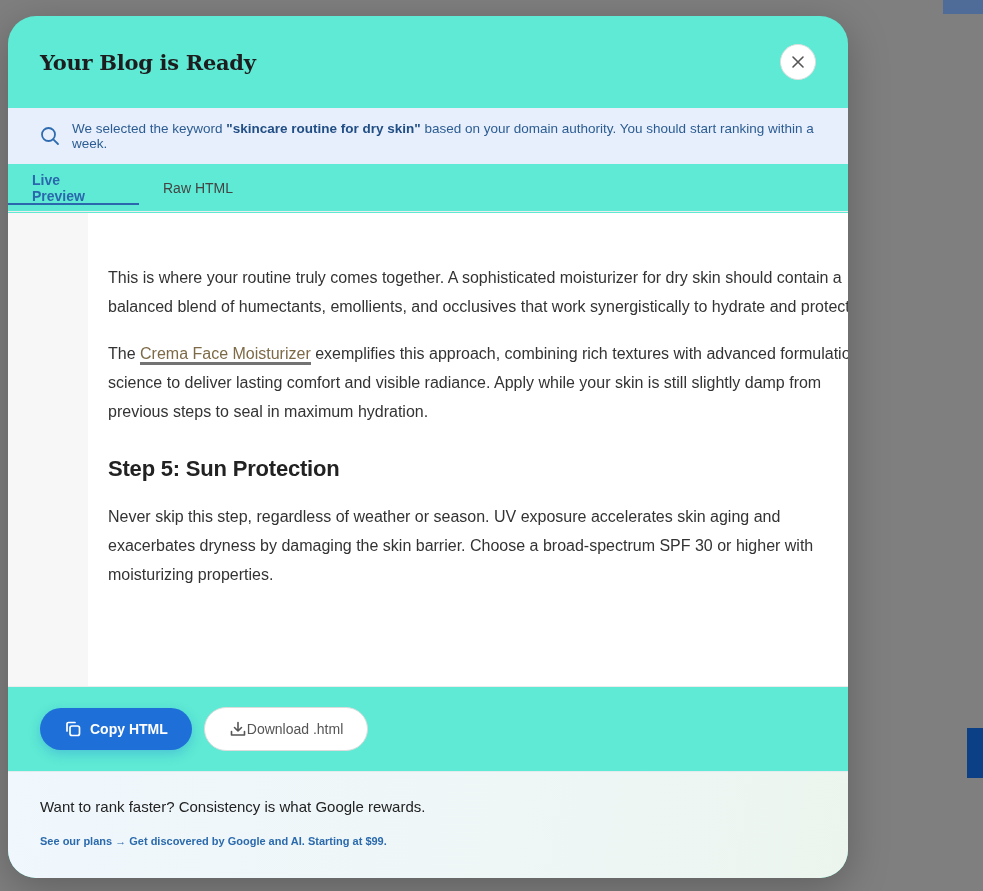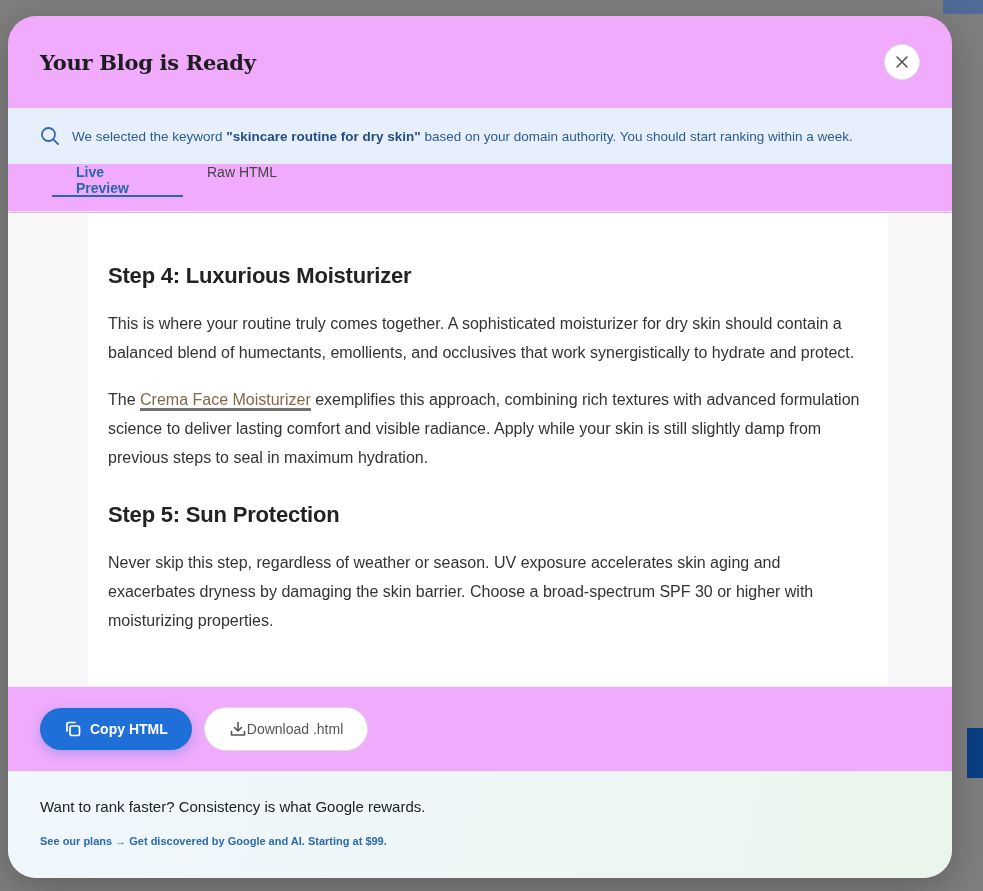--- a/index.html
+++ b/index.html
@@ -11,22 +11,22 @@
   }
   .backdrop-accent-top {
     position: absolute; right: 0; top: 0; width: 40px; height: 14px;
     background: #2f5fa8; opacity: .6;
   }
   .backdrop-accent-right {
     position: absolute; right: 0; top: 728px; width: 16px; height: 50px;
     background: #0b3f86;
   }
   .modal {
-    position: absolute; left: 8px; top: 16px; width: 944px; height: 862px;
-    background: #f0abfc; border-radius: 28px; overflow: hidden;
+    position: absolute; left: 8px; top: 16px; width: 840px; height: 862px;
+    background: #5eead4; border-radius: 28px; overflow: hidden;
     box-shadow: 0 10px 40px rgba(0,0,0,.25);
   }
   .modal-header {
     height: 92px; display: flex; align-items: center; justify-content: space-between;
     padding: 0 32px 0 32px;
   }
   .modal-title {
     font-family: "DejaVu Serif", serif; font-size: 21px; font-weight: bold;
     color: #1d1d1f; letter-spacing: -0.3px;
   }
@@ -35,21 +35,21 @@
     background: #fff; display: flex; align-items: center; justify-content: center;
     cursor: pointer;
   }
   .info-banner {
     height: 56px; background: #e6effb; display: flex; align-items: center;
     padding-left: 32px; font-size: 13.5px; color: #2c5c93;
   }
   .info-banner .search-icon { margin-right: 12px; display: flex; }
   .info-banner b { color: #224e86; }
   .tabs {
-    height: 48px; display: flex; align-items: flex-start; border-bottom: 1px solid #ececec; padding-left: 44px;
+    height: 48px; display: flex; align-items: center; border-bottom: 1px solid #ececec;
   }
   .tab {
     padding: 0 24px; display: flex; align-items: center; font-size: 14px;
     color: #555; cursor: pointer; position: relative; font-weight: bold;
   }
   .tab.active { color: #2a67ad; }
   .tab.active::after {
     content: ""; position: absolute; left: 0; right: 0; bottom: -1px; height: 2px;
     background: #2a67ad;
   }
@@ -133,21 +133,20 @@
     </span>
   </div>
 
   <div class="tabs">
     <div class="tab active">Live Preview</div>
     <div class="tab" style="font-weight:normal;color:#444">Raw HTML</div>
   </div>
 
   <div class="preview-area">
     <div class="article">
-      <h2>Step 4: Luxurious Moisturizer</h2>
       <p>This is where your routine truly comes together. A sophisticated moisturizer for dry skin should contain a balanced blend of humectants, emollients, and occlusives that work synergistically to hydrate and protect.</p>
       <p><span>The </span><a>Crema Face Moisturizer</a><span> exemplifies this approach, combining rich textures with advanced formulation science to deliver lasting comfort and visible radiance. Apply while your skin is still slightly damp from previous steps to seal in maximum hydration.</span></p>
       <h2>Step 5: Sun Protection</h2>
       <p>Never skip this step, regardless of weather or season. UV exposure accelerates skin aging and exacerbates dryness by damaging the skin barrier. Choose a broad-spectrum SPF 30 or higher with moisturizing properties.</p>
     </div>
   </div>
 
   <div class="actions">
     <button class="btn-primary">
       <span style="display:flex">

